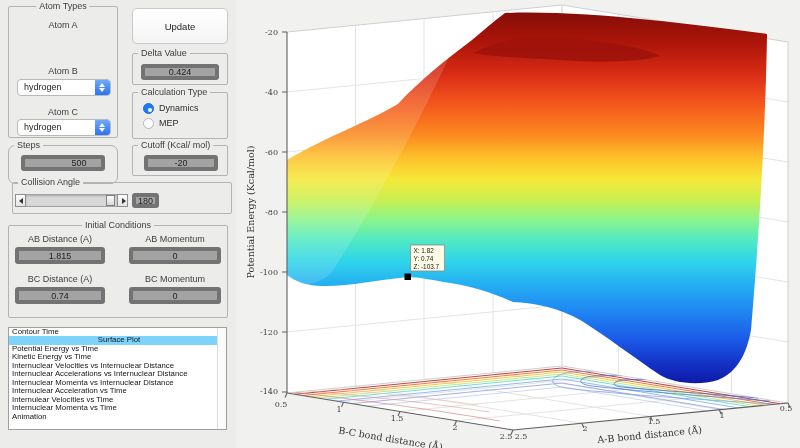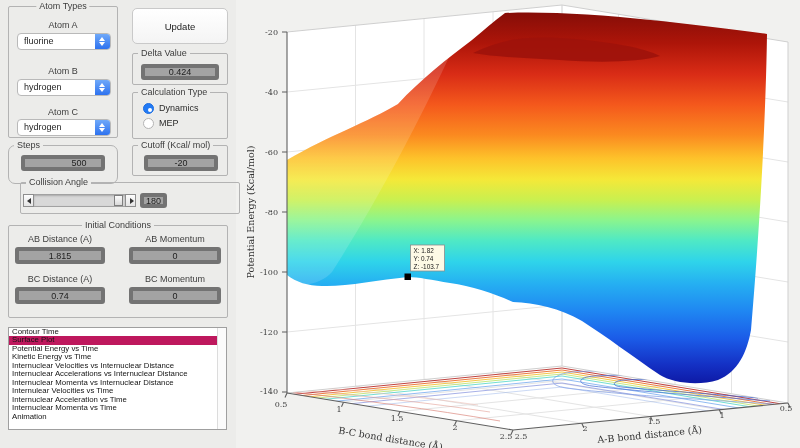--- a/index.html
+++ b/index.html
@@ -49,21 +49,21 @@
   .sbtn.r::after{content:"";position:absolute;left:3.5px;top:3px;border-top:3px solid transparent;
         border-bottom:3px solid transparent;border-left:4px solid #333;}
   .strack{width:91px;background:#d8d8d8;border:1px solid #a2a2a2;border-right:none;border-left:none;
         box-shadow:inset 0 1px 2px rgba(0,0,0,.22);position:relative;box-sizing:border-box;}
   .sthumb{position:absolute;right:2px;top:0;width:9px;height:11px;background:linear-gradient(#fcfcfc,#d9d9d9);
         border:1px solid #7e7e7e;box-sizing:border-box;}
 
   
   .listbox{position:absolute;background:#fff;border:1px solid #9f9f9f;overflow:hidden;box-sizing:border-box;}
   .lb-item{font-size:7.8px;line-height:8.45px;padding-left:3px;color:#141414;white-space:nowrap;}
-  .lb-item.sel{background:#be185d;}
+  .lb-item.sel{background:#7dd3fc;text-align:center;}
   .lb-scroll{position:absolute;right:0;top:0;bottom:0;width:8px;background:#fbfbfb;border-left:1px solid #dcdcdc;}
 
   svg text{font-family:"DejaVu Serif","Liberation Serif",serif;}
   svg .tick{font-size:8px;fill:#404040;}
   svg .axlab{font-size:9.5px;fill:#333;}
   svg .tip{font-family:"Liberation Sans",sans-serif;font-size:6.4px;fill:#1a1a1a;}
 </style>
 </head>
 <body>
 
@@ -201,24 +201,20 @@
     <rect x="410.5" y="245" width="34" height="26" fill="#fdfae6" stroke="#8c8c8c" stroke-width="0.8"></rect>
     <text class="tip" x="413.5" y="253">X: 1.82</text>
     <text class="tip" x="413.5" y="261">Y: 0.74</text>
     <text class="tip" x="413.5" y="269">Z: -103.7</text>
   </g>
 </svg>
 
 <div class="group" style="left:8px;top:6px;width:110px;height:132px;">
   <span class="legend cen">Atom Types</span>
   <span class="lbl" style="left:0;width:108px;top:13px;">Atom A</span>
-  <div class="dd" style="left:8px;top:26px;width:94px;">
-    <div class="txt">fluorine</div>
-    <div class="cap"></div>
-  </div>
   <span class="lbl" style="left:0;width:108px;top:59px;">Atom B</span>
   <div class="dd" style="left:8px;top:72px;width:94px;">
     <div class="txt">hydrogen</div>
     <div class="cap"></div>
   </div>
   <span class="lbl" style="left:0;width:108px;top:100px;">Atom C</span>
   <div class="dd" style="left:8px;top:112px;width:94px;">
     <div class="txt">hydrogen</div>
     <div class="cap"></div>
   </div>
@@ -246,21 +242,21 @@
 <div class="group" style="left:8px;top:145px;width:110px;height:39px;border-radius:7px;">
   <span class="legend">Steps</span>
   <div class="fld" style="left:12px;top:9px;width:84px;height:16px;padding-left:32px;">500</div>
 </div>
 
 <div class="group" style="left:132px;top:145px;width:96px;height:31px;">
   <span class="legend">Cutoff (Kcal/ mol)</span>
   <div class="fld" style="left:11px;top:9px;width:74px;height:16px;">-20</div>
 </div>
 
-<div class="group" style="left:20px;top:182px;width:220px;height:32px;padding-left:16px;">
+<div class="group" style="left:12px;top:182px;width:220px;height:32px;padding-left:16px;">
   <span class="legend">Collision Angle</span>
   <div class="sld" style="left:2px;top:11px;">
     <div class="sbtn l"></div>
     <div class="strack">
       <div class="sthumb"></div>
     </div>
     <div class="sbtn r"></div>
   </div>
   <div class="fld" style="left:119px;top:10px;width:27px;height:15px;">180</div>
 </div>
@@ -278,18 +274,18 @@
 </div>
 
 <div class="listbox" style="left:8px;top:327px;width:219px;height:103px;">
   <div class="lb-item">Contour Time</div>
   <div class="lb-item sel">Surface Plot</div>
   <div class="lb-item">Potential Energy vs Time</div>
   <div class="lb-item">Kinetic Energy vs Time</div>
   <div class="lb-item">Internuclear Velocities vs Internuclear Distance</div>
   <div class="lb-item">Internuclear Accelerations vs Internuclear Distance</div>
   <div class="lb-item">Internuclear Momenta vs Internuclear Distance</div>
+  <div class="lb-item">Internuclear Acceleration vs Time</div>
   <div class="lb-item">Internulear Velocities vs Time</div>
-  <div class="lb-item">Internuclear Acceleration vs Time</div>
   <div class="lb-item">Internuclear Momenta vs Time</div>
   <div class="lb-item">Animation</div>
   <div class="lb-scroll"></div>
 </div>
 
 </body></html>

